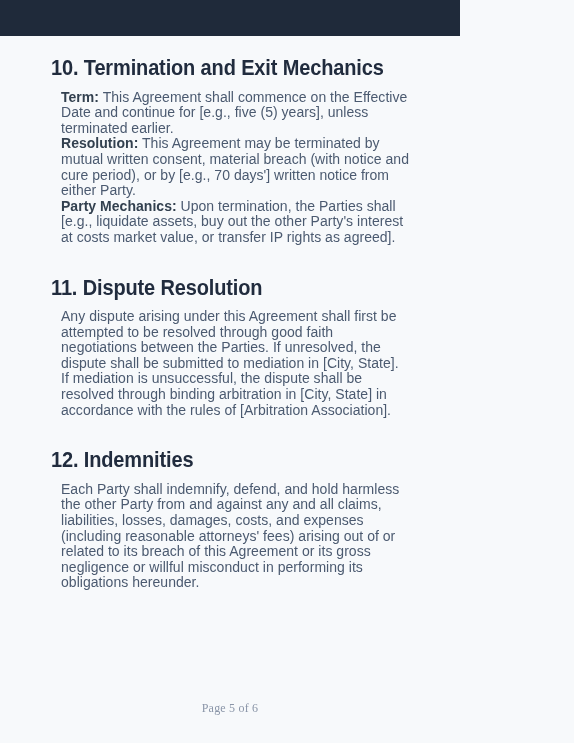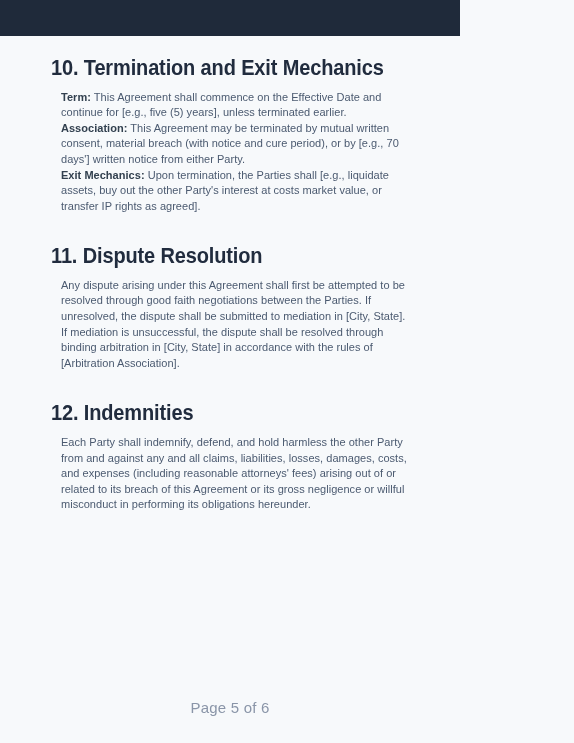--- a/index.html
+++ b/index.html
@@ -49,58 +49,59 @@
     line-height: 1.05;
     transform: scaleX(0.93);
     transform-origin: left center;
     white-space: nowrap;
   }
   #sec10 .section-heading { padding-top: 21px; }
   #sec11 .section-heading { padding-top: 31px; }
   #sec12 .section-heading { padding-top: 31px; }
 
   .section-body {
-    font-size: 11px;
+    font-size: 14px;
     line-height: 15.6px;
     color: #4b5a70;
     margin: 0;
     padding-left: 10px;
     padding-top: 10px;
     letter-spacing: 0.03px;
     text-align: left;
     max-width: 455px;
   }
   .lbl {
     font-weight: bold;
     color: #32404f;
   }
   .footer {
     flex: 0 0 auto;
     text-align: center;
-    font-size: 15px;
+    font-size: 12px;
     color: #8a95a8;
     letter-spacing: 0.2px;
     padding-bottom: 27px;
+    font-family: Liberation Serif, serif;
   }
 </style>
 </head>
 <body>
 
 <div class="page">
 
   <div class="header-bar"></div>
 
   <div class="content">
 
     <div class="section" id="sec10">
       <h2 class="section-heading">10. Termination and Exit Mechanics</h2>
       <p class="section-body">
         <span class="lbl">Term:</span><span> This Agreement shall commence on the Effective Date and continue for [e.g., five (5) years], unless terminated earlier.</span><br>
-        <span class="lbl">Association:</span><span> This Agreement may be terminated by mutual written consent, material breach (with notice and cure period), or by [e.g., 70 days'] written notice from either Party.</span><br>
-        <span class="lbl">Exit Mechanics:</span><span> Upon termination, the Parties shall [e.g., liquidate assets, buy out the other Party's interest at costs market value, or transfer IP rights as agreed].</span>
+        <span class="lbl">Resolution:</span><span> This Agreement may be terminated by mutual written consent, material breach (with notice and cure period), or by [e.g., 70 days'] written notice from either Party.</span><br>
+        <span class="lbl">Party Mechanics:</span><span> Upon termination, the Parties shall [e.g., liquidate assets, buy out the other Party's interest at costs market value, or transfer IP rights as agreed].</span>
       </p>
     </div>
 
     <div class="section" id="sec11">
       <h2 class="section-heading">11. Dispute Resolution</h2>
       <p class="section-body">
         <span>Any dispute arising under this Agreement shall first be attempted to be resolved through good faith negotiations between the Parties. If unresolved, the dispute shall be submitted to mediation in [City, State]. If mediation is unsuccessful, the dispute shall be resolved through binding arbitration in [City, State] in accordance with the rules of [Arbitration Association].</span>
       </p>
     </div>
 

